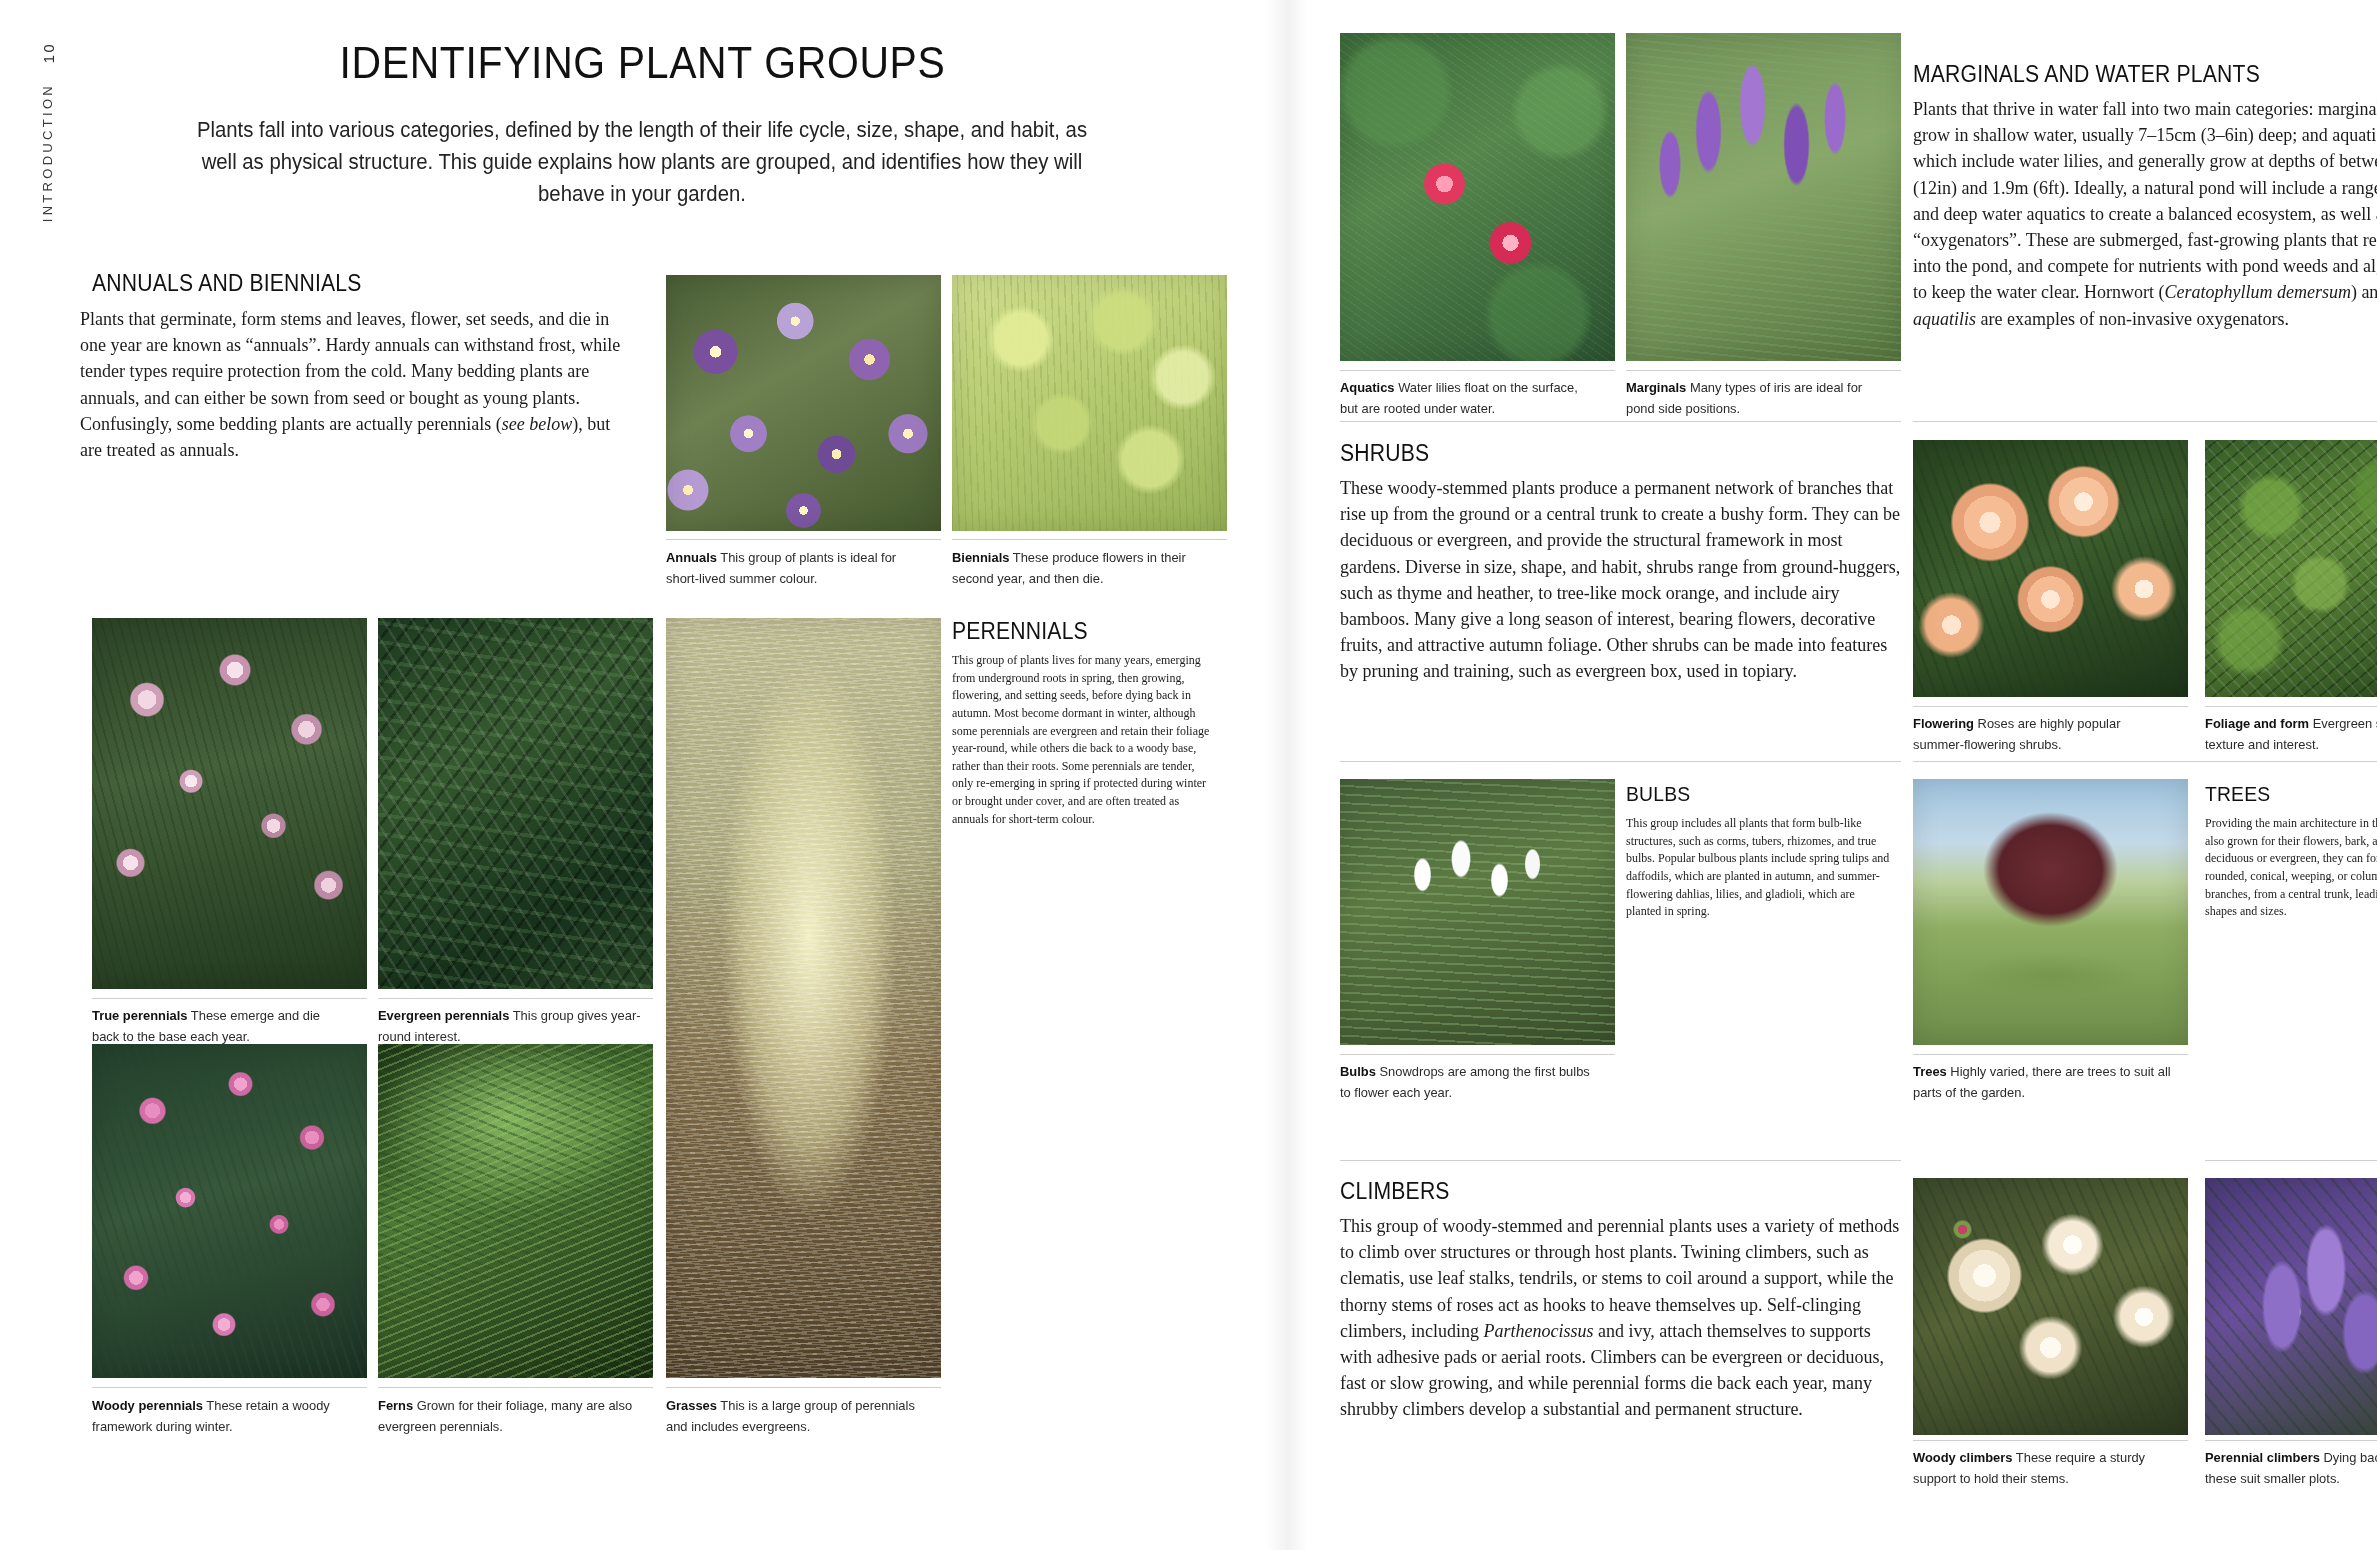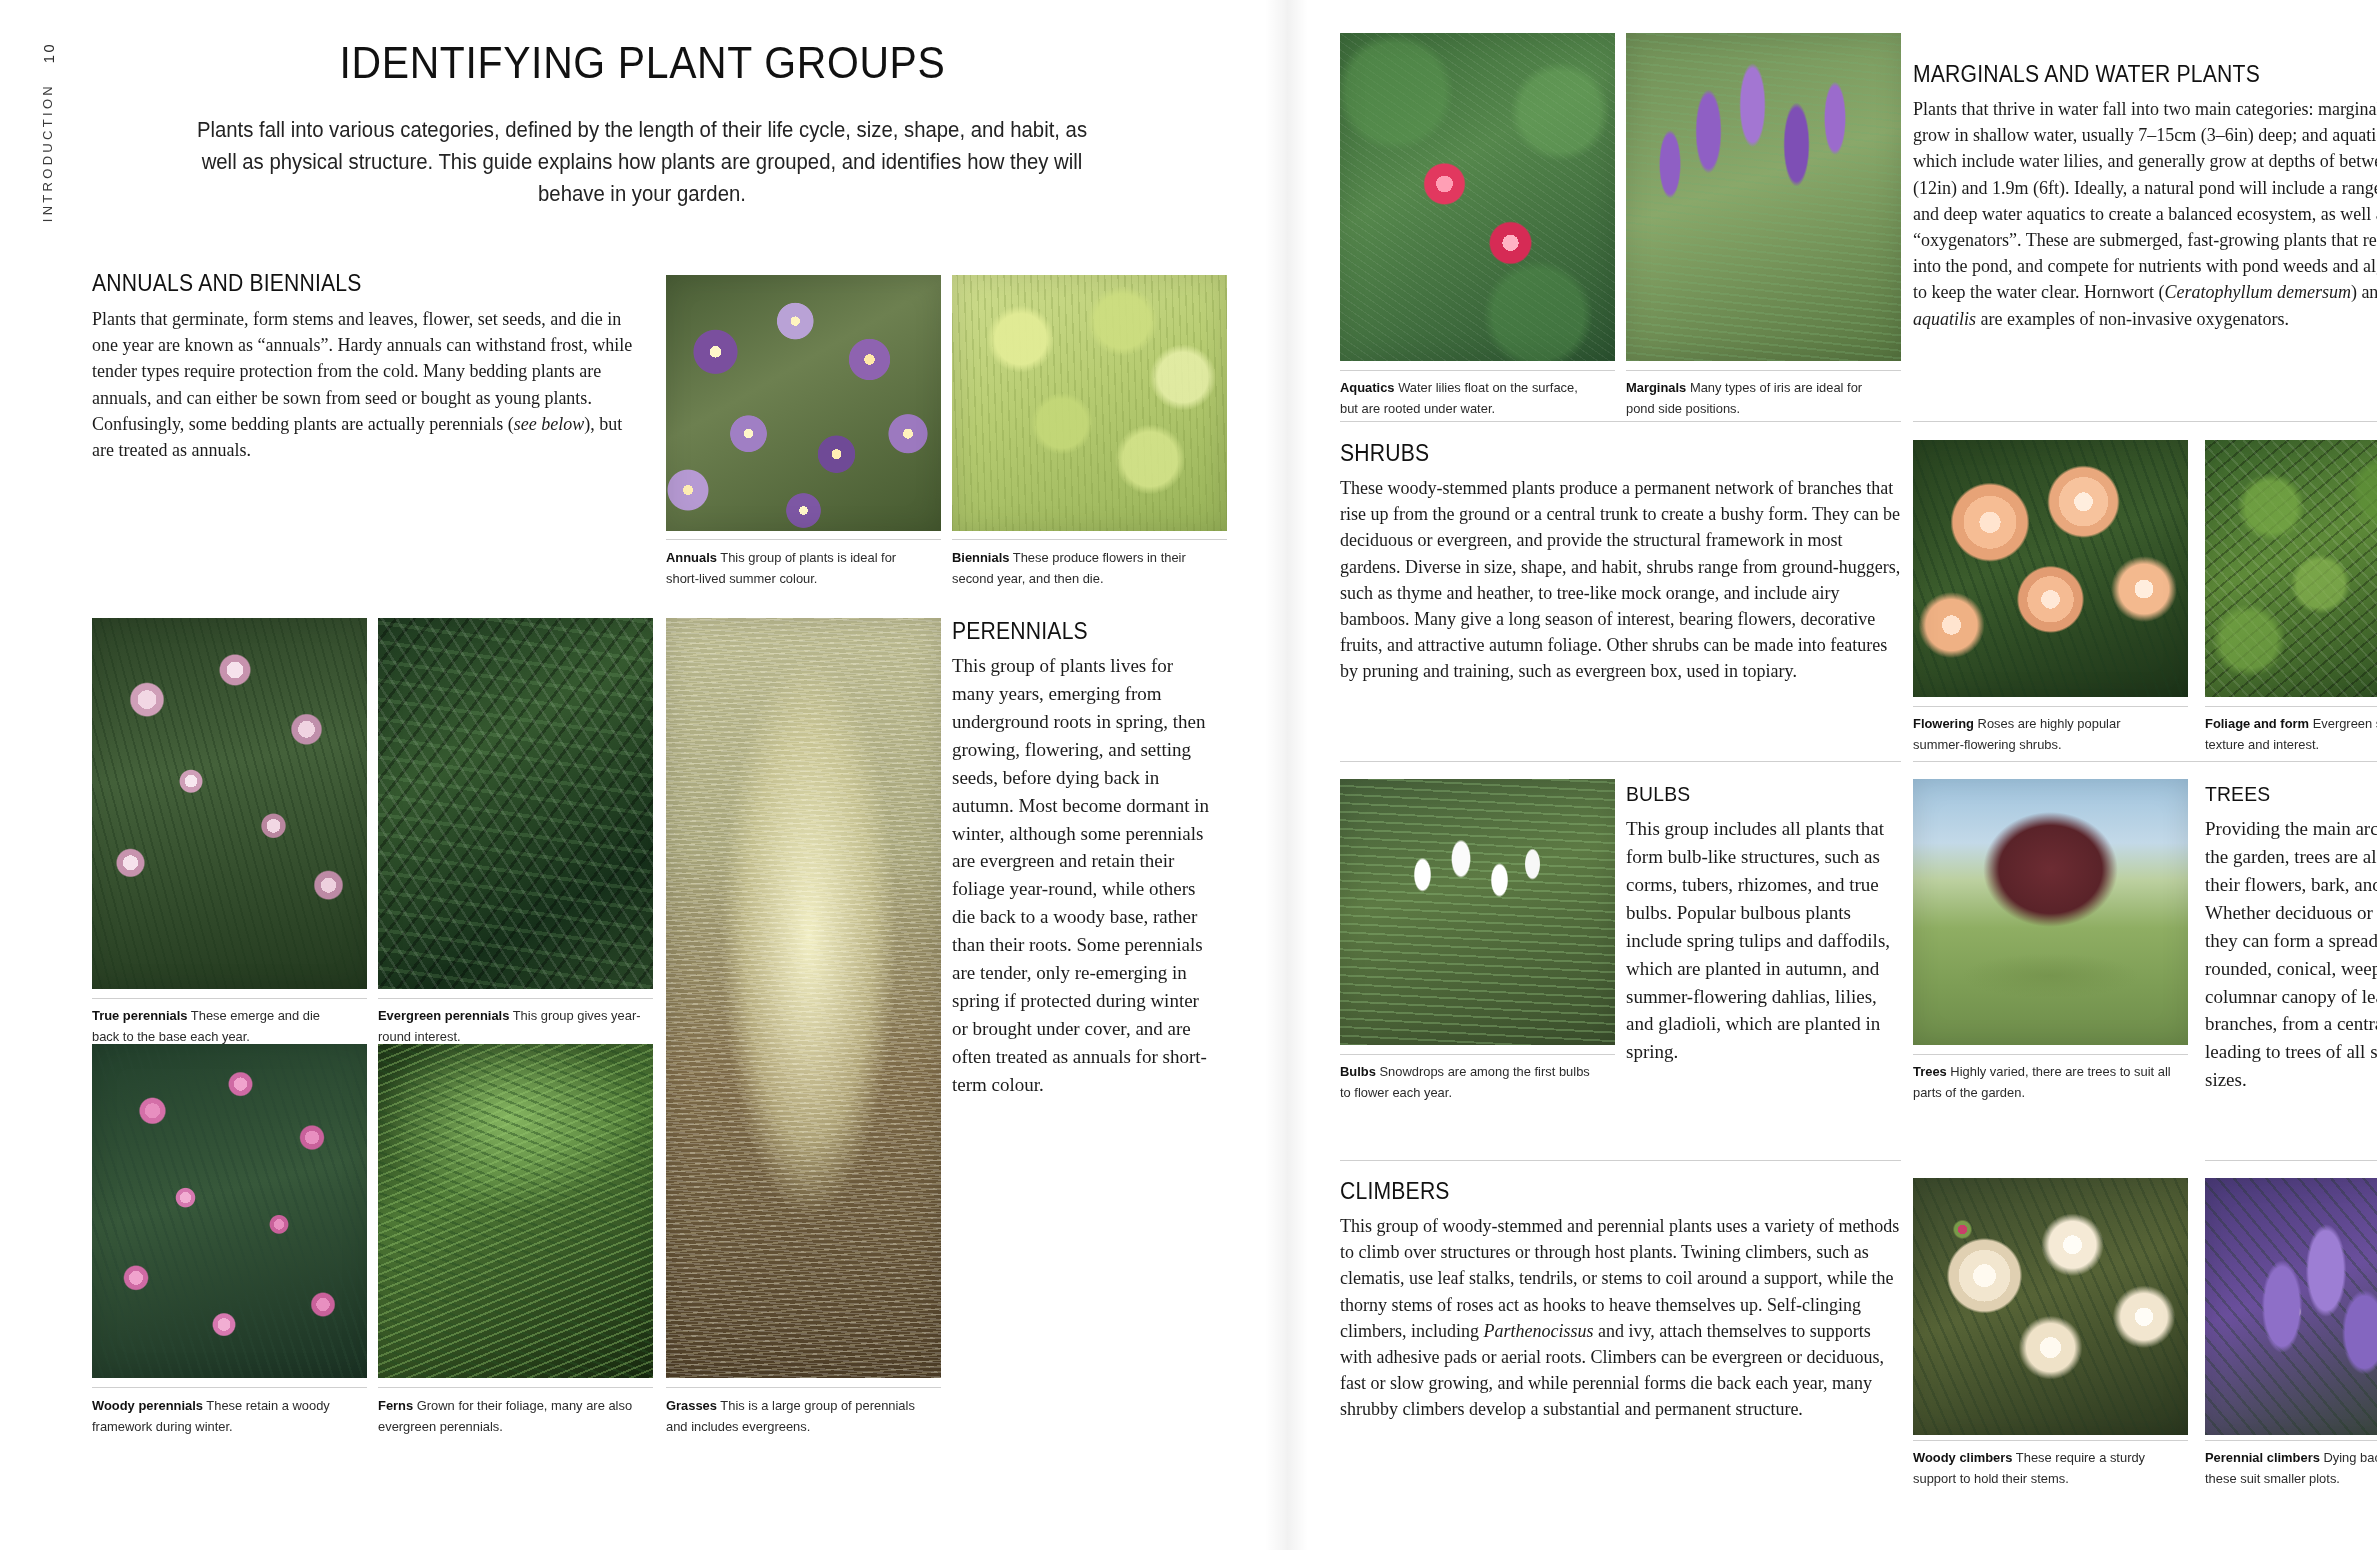--- a/index.html
+++ b/index.html
@@ -81,21 +81,21 @@
     font-size: 18px;
     line-height: 1.455;
     color: #1b1b1b;
     text-align: left;
   }
   p.body.indent { text-indent: 22px; }
   p.body i, p.body em { font-style: italic; }
 
   p.narrow {
     font-family: "Liberation Serif", serif;
-    font-size: 19px;
+    font-size: 12px;
     line-height: 1.47;
     color: #1b1b1b;
   }
 
   
   .cap {
     font-family: "Liberation Sans", sans-serif;
     font-weight: 300;
     font-size: 13.6px;
     line-height: 1.52;
@@ -272,21 +272,21 @@
 
     <div class="folio folio-left">10</div>
     <div class="vrun vrun-left">INTRODUCTION</div>
 
     <h1 class="title" style="position:absolute; left:105px; top:38px; width:1075px;">IDENTIFYING PLANT GROUPS</h1>
 
     <div class="standfirst" style="position:absolute; left:157px; top:114px; width:970px;">Plants fall into various categories, defined by the length of their life cycle, size, shape, and habit, as well as physical structure. This guide explains how plants are grouped, and identifies how they will behave in your garden.</div>
 
     <h2 class="sec" style="position:absolute; left:92px; top:270px; width:571px;">ANNUALS AND BIENNIALS</h2>
 
-    <div style="position:absolute; left:92px; top:306px; width:552px;">
+    <div style="position:absolute; left:80px; top:306px; width:552px;">
       <p class="body"><span>Plants that germinate, form stems and leaves, flower, set seeds, and die in one year are known as “annuals”. Hardy annuals can withstand frost, while tender types require protection from the cold. Many bedding plants are annuals, and can either be sown from seed or bought as young plants. Confusingly, some bedding plants are actually perennials (</span><i>see below</i><span>), but are treated as annuals.</span></p>
     </div>
 
     <div class="photo" style="position:absolute; left:666px; top:275px; width:275px; height:256px;">
       <div class="ph-layer t-cineraria"></div>
     </div>
     <div class="rule" style="position:absolute; left:666px; top:539px; width:275px;"></div>
     <div class="cap" style="position:absolute; left:666px; top:548px; width:266px;">
       <b>Annuals</b><span> This group of plants is ideal for short-lived summer colour.</span>
     </div>

